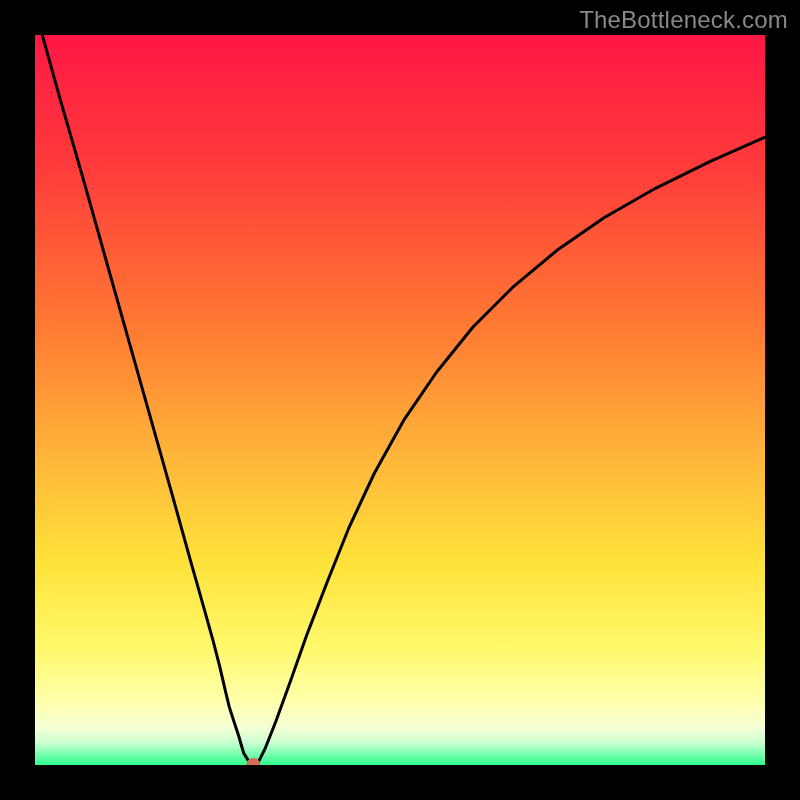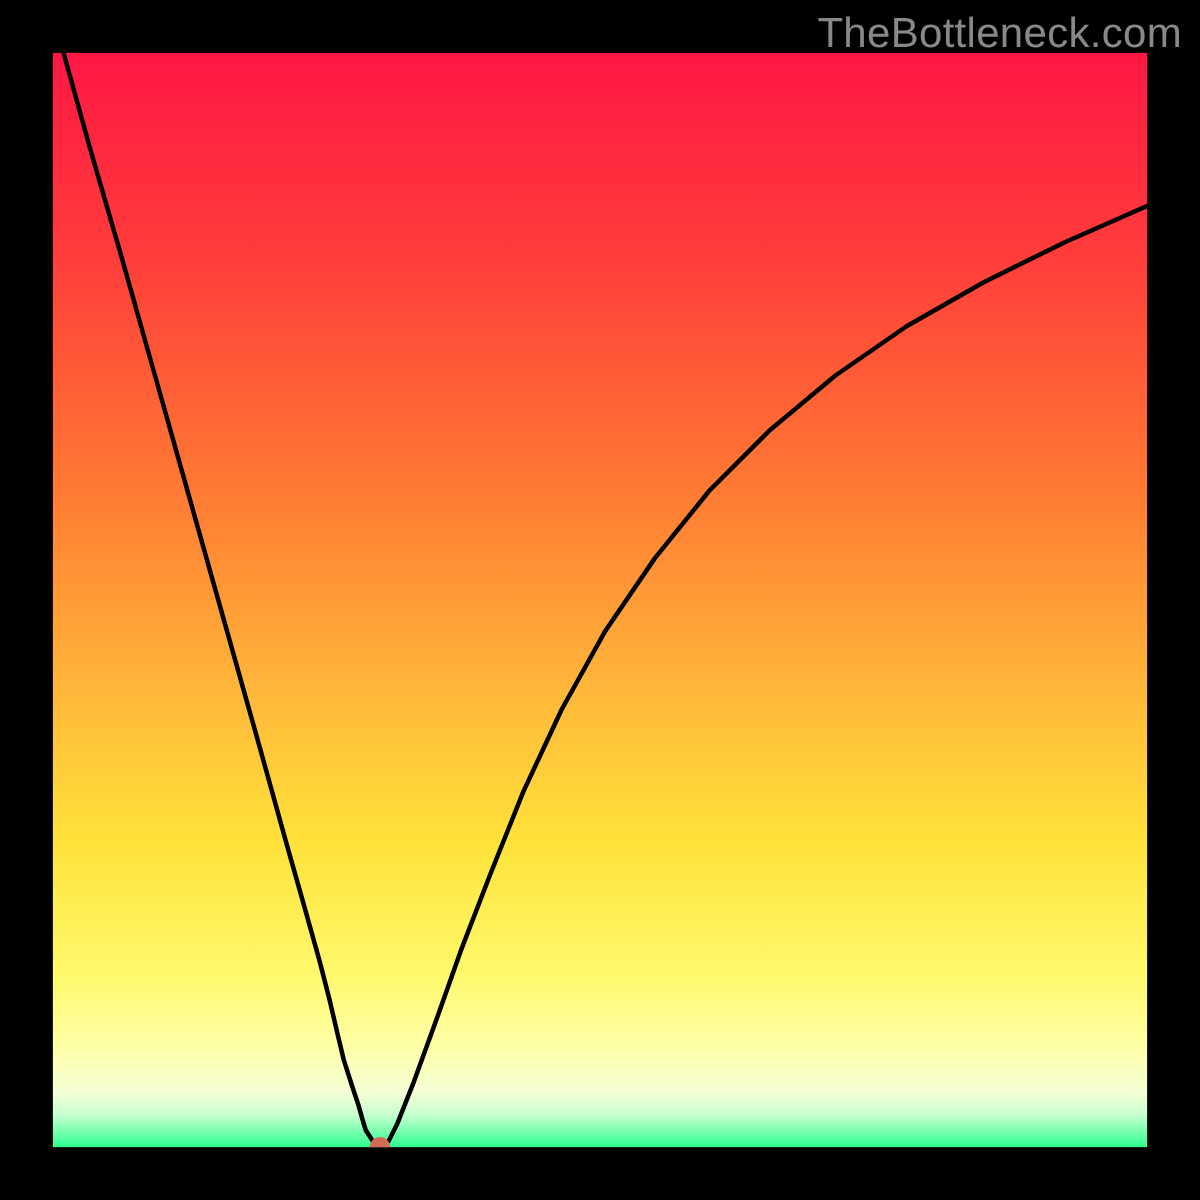--- a/index.html
+++ b/index.html
@@ -31,21 +31,21 @@
   }
   .curve-svg {
     position: absolute;
     inset: 0;
   }
   .watermark {
     position: absolute;
     top: 6px;
     right: 12px;
     color: #888;
-    font-size: 28px;
+    font-size: 24px;
     font-weight: 500;
     letter-spacing: 0.2px;
   }
 </style>
 </head>
 <body>
 
 <div class="frame">
 
   <div class="watermark">TheBottleneck.com</div>

